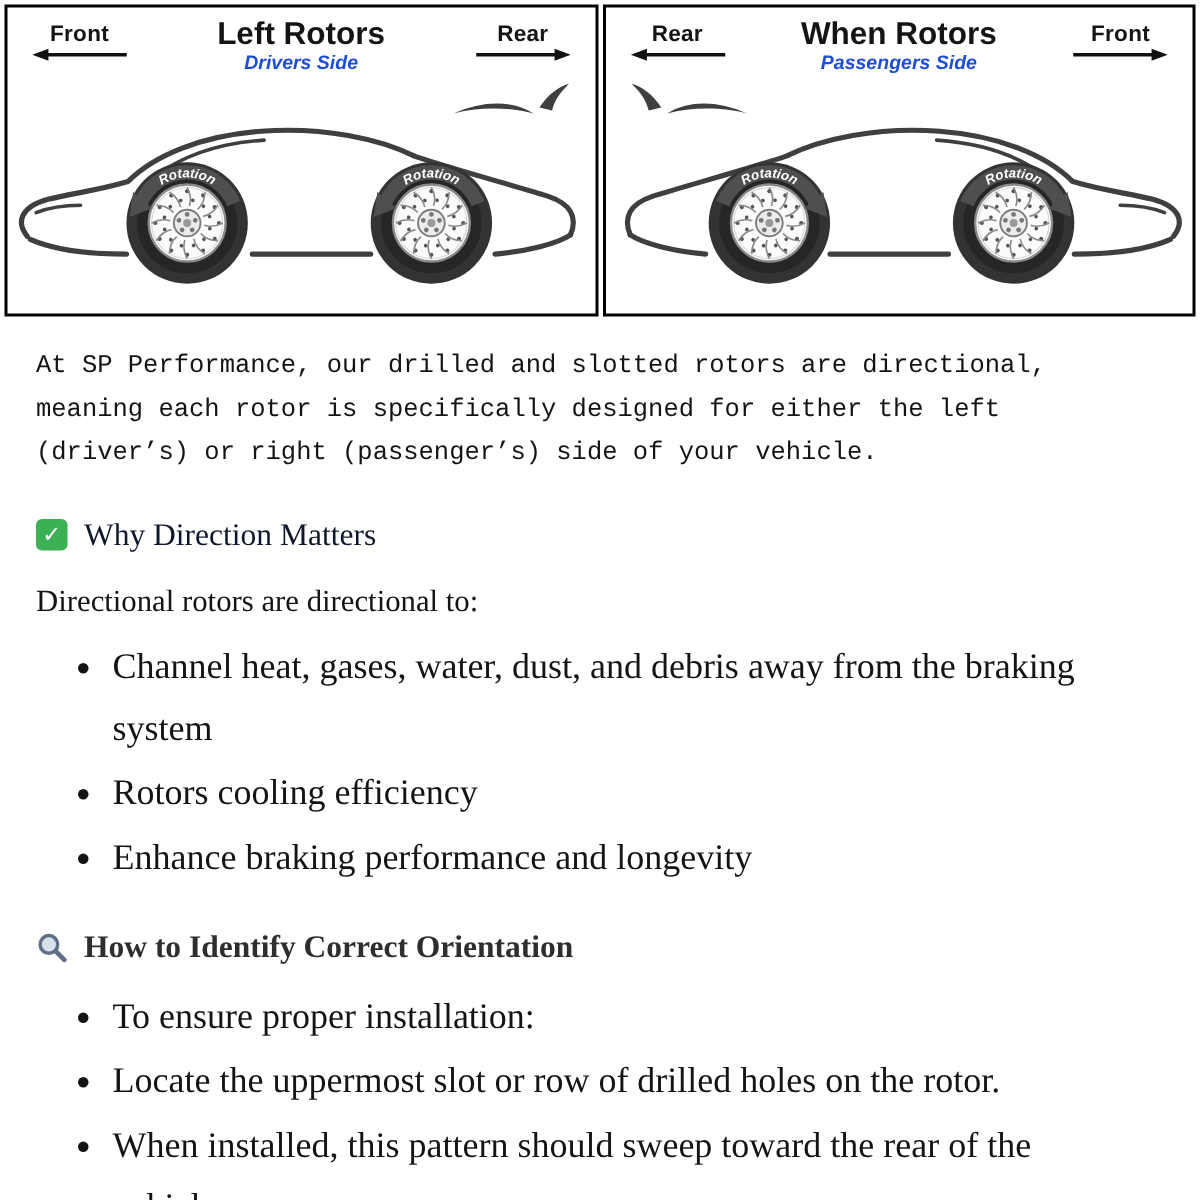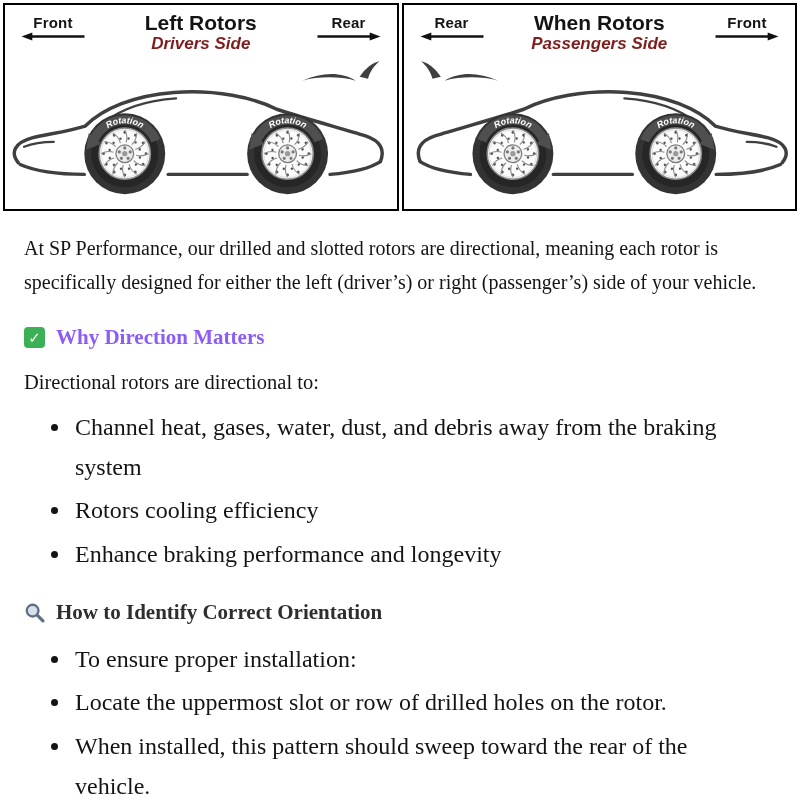--- a/index.html
+++ b/index.html
@@ -20,29 +20,29 @@
   .panel-header {
     display:flex; justify-content:space-between; align-items:flex-start;
     padding:7px 10px 0 10px;
     font-family:"Liberation Sans", sans-serif;
   }
   .dir-label { width:76px; text-align:center; margin-top:2px; }
   .dir-text { display:block; font-size:15px; font-weight:700; letter-spacing:.2px; }
   .dir-arrow { display:block; width:100%; height:9px; margin-top:1px; }
   .title-box { text-align:center; }
   .panel-title { font-family:"Liberation Sans", sans-serif; font-size:21px; font-weight:700; line-height:1.05; }
-  .panel-sub   { font-family:"Liberation Sans", sans-serif; font-size:17px; font-weight:700; font-style:italic; color:#7f1d1d; }
+  .panel-sub   { font-family:"Liberation Sans", sans-serif; font-size:13px; font-weight:700; font-style:italic; color:#1d4ed8; }
   .car-svg { width:100%; height:150px; display:block; margin-top:0; }
 
   
   .content { padding:12px 24px 0 24px; }
-  .intro { font-size:20px; line-height:1.7; max-width:742px; margin:8px 0 22px 0; }
+  .intro { font-size:17px; line-height:1.7; max-width:742px; margin:8px 0 22px 0;font-family:Liberation Mono, monospace; }
   .sec-head { display:flex; align-items:center; gap:11px; margin:26px 0 14px 0; }
   .sec-title { font-size:21px; font-weight:700; color:#2e2e2e; }
-  .sec-head.bold .sec-title { font-weight:700; color:#8b5cf6; }
+  .sec-head.bold .sec-title { font-weight:400; color:#0f172a; }
   .check-icon {
     width:21px; height:21px; border-radius:4px; background:#3cb054;
     color:#fff; display:inline-flex; align-items:center; justify-content:center;
     font-family:"DejaVu Sans", sans-serif; font-size:15px; font-weight:700;
     flex:0 0 auto;
   }
   .mag-icon { width:21px; height:21px; display:inline-block; flex:0 0 auto; }
   .lead { font-size:20.5px; line-height:1.6; margin:16px 0 8px 0; }
   ul.bullets { margin:6px 0 20px 0; padding-left:48px; font-size:24px; line-height:1.68; }
   ul.bullets li { margin:3px 0; max-width:662px; padding-left:3px; }

